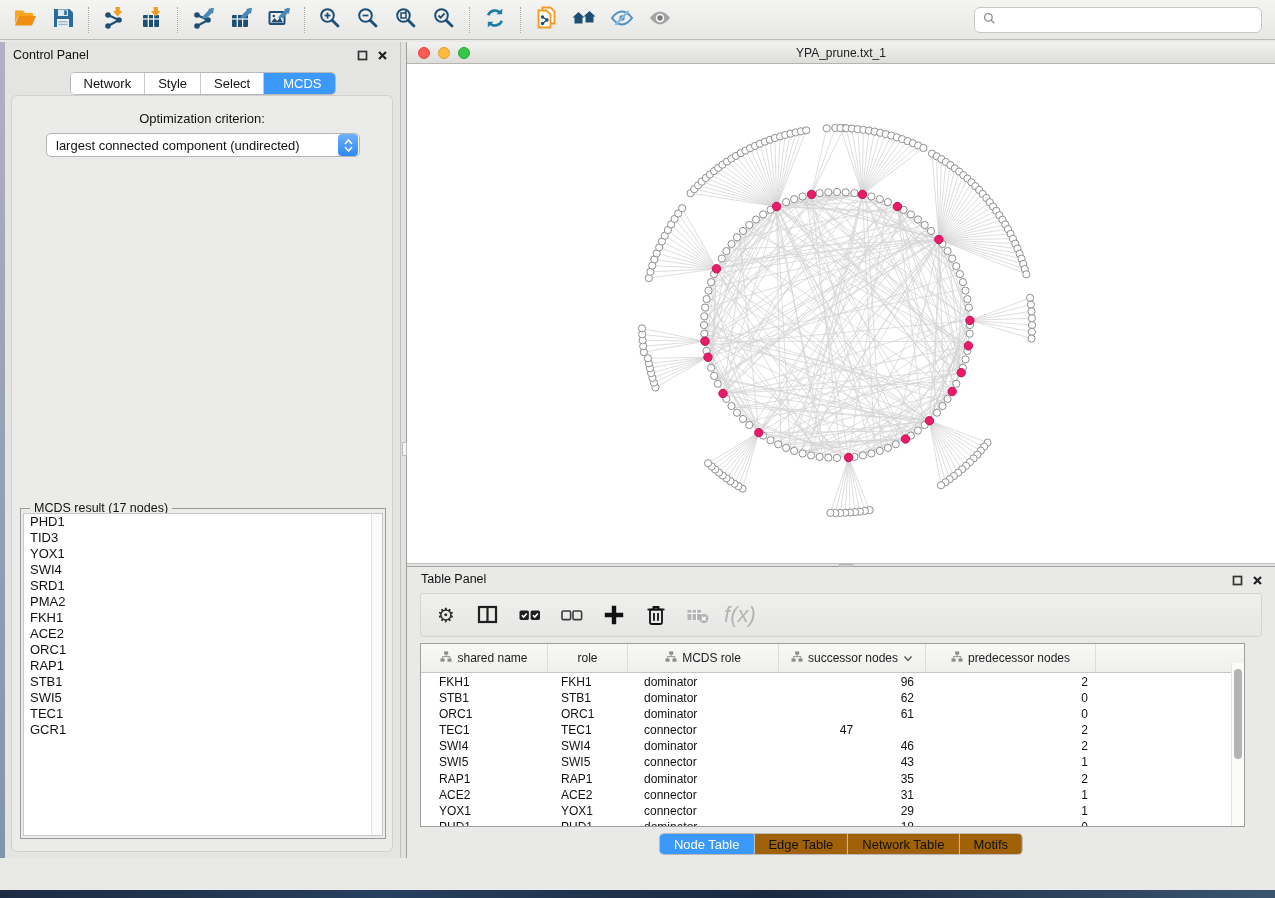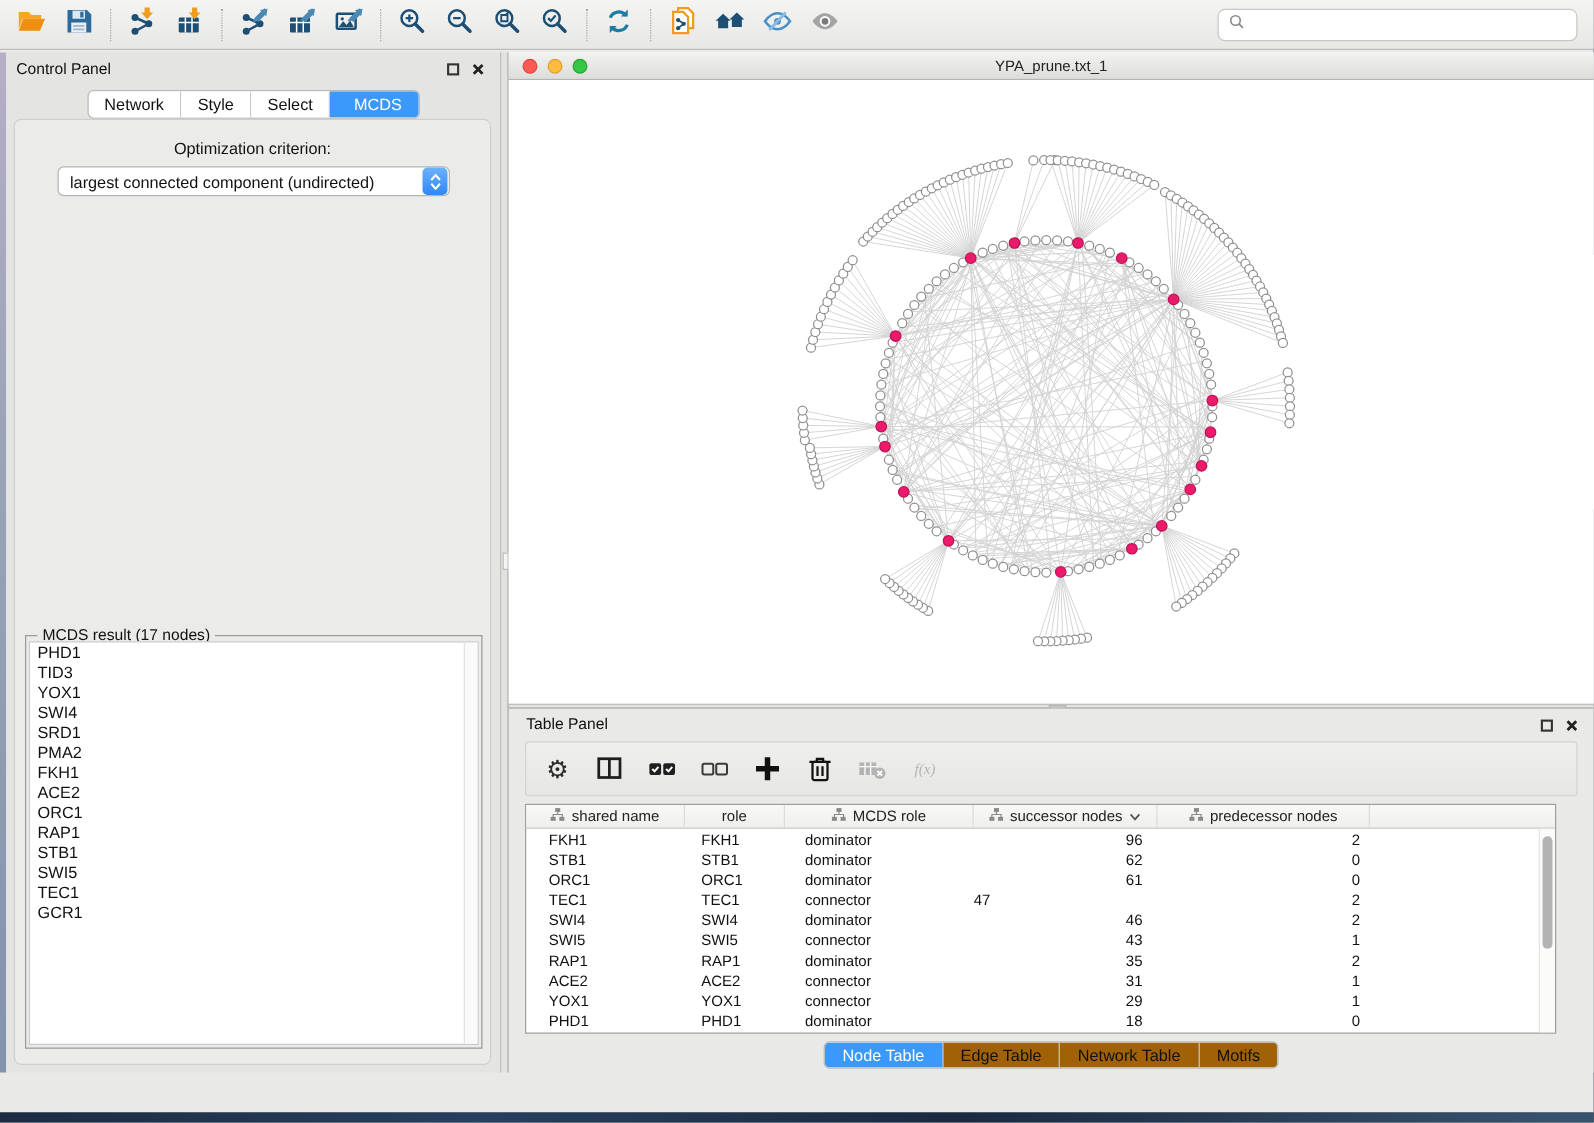--- a/index.html
+++ b/index.html
@@ -87,24 +87,24 @@
   
   .table-panel { position:absolute; left:407px; top:567px; width:868px; height:291px; background:#e9e9e7; }
   .tp-header { position:absolute; top:0; left:0; width:100%; height:24px; display:flex; align-items:center; }
   .tp-title { font-size:12.5px; color:#111; margin-left:14px; }
   .tp-float { right:32px; } .tp-close { right:12px; }
   .tp-toolbar { position:absolute; top:26px; left:13px; right:13px; height:44px;
     background:linear-gradient(#efefed,#e6e6e4); border:1px solid #d4d4d2; border-radius:3px;
     display:flex; align-items:center; }
   .tp-tool { width:34px; height:34px; display:flex; align-items:center; justify-content:center; margin-left:8px; }
   .tp-tool.gear { font-size:20px; color:#2b2b2b; font-family:"DejaVu Sans",sans-serif; }
-  .tp-tool.fx { font-family:Liberation Serif, serif; font-style:italic; font-size:12px; color:#b4b4b4; }
+  .tp-tool.fx { font-family:Liberation Sans, sans-serif; font-style:italic; font-size:22px; color:#b4b4b4; }
   .data-table { position:absolute; left:13px; top:76px; width:825px; height:184px; background:#fff;
     border:1px solid #9e9e9c; overflow:hidden; }
-  .dt-headrow { display:flex; height:19px; background:linear-gradient(#f8f8f6,#efefed);
+  .dt-headrow { display:flex; height:29px; background:linear-gradient(#f8f8f6,#efefed);
     border-bottom:1px solid #c6c6c4;text-align:right; }
   .dt-hcell { display:flex; align-items:center; justify-content:center; gap:5px;
     border-right:1px solid #dcdcda; font-size:12px; color:#222; overflow:hidden; }
   .dt-row { display:flex; height:16.2px; }
   .dt-cell { font-size:12px; color:#111; padding-top:1.5px; overflow:hidden; white-space:nowrap; }
   .dt-scrolltrack { position:absolute; top:19px; right:0; bottom:0; width:13px; background:#fbfbf9;
     border-left:1px solid #e4e4e2; }
   .dt-thumb { position:absolute; left:2px; right:2px; top:6px; height:90px; background:#b3b3b3; border-radius:5px; }
   .tp-tabbar { position:absolute; top:266px; left:50%; transform:translateX(-50%); display:flex;
     border:1px solid #b9b9b9; border-radius:5px; overflow:hidden; background:#fff; height:22px; }
@@ -1166,21 +1166,21 @@
             <div class="dt-cell" style="width: 127px; padding-left: 18px;">ORC1</div>
             <div class="dt-cell" style="width: 80px; padding-left: 13px;">ORC1</div>
             <div class="dt-cell" style="width: 151px; padding-left: 16px;">dominator</div>
             <div class="dt-cell" style="width: 147px; text-align: right; padding-right: 12px;">61</div>
             <div class="dt-cell" style="width: 170px; text-align: right; padding-right: 8px;">0</div>
           </div>
           <div class="dt-row">
             <div class="dt-cell" style="width: 127px; padding-left: 18px;">TEC1</div>
             <div class="dt-cell" style="width: 80px; padding-left: 13px;">TEC1</div>
             <div class="dt-cell" style="width: 151px; padding-left: 16px;">connector</div>
-            <div class="dt-cell" style="width: 147px; text-align: left; padding-right: 12px;">47</div>
+            <div class="dt-cell" style="width: 147px; text-align: center; padding-right: 12px;">47</div>
             <div class="dt-cell" style="width: 170px; text-align: right; padding-right: 8px;">2</div>
           </div>
           <div class="dt-row">
             <div class="dt-cell" style="width: 127px; padding-left: 18px;">SWI4</div>
             <div class="dt-cell" style="width: 80px; padding-left: 13px;">SWI4</div>
             <div class="dt-cell" style="width: 151px; padding-left: 16px;">dominator</div>
             <div class="dt-cell" style="width: 147px; text-align: right; padding-right: 12px;">46</div>
             <div class="dt-cell" style="width: 170px; text-align: right; padding-right: 8px;">2</div>
           </div>
           <div class="dt-row">

